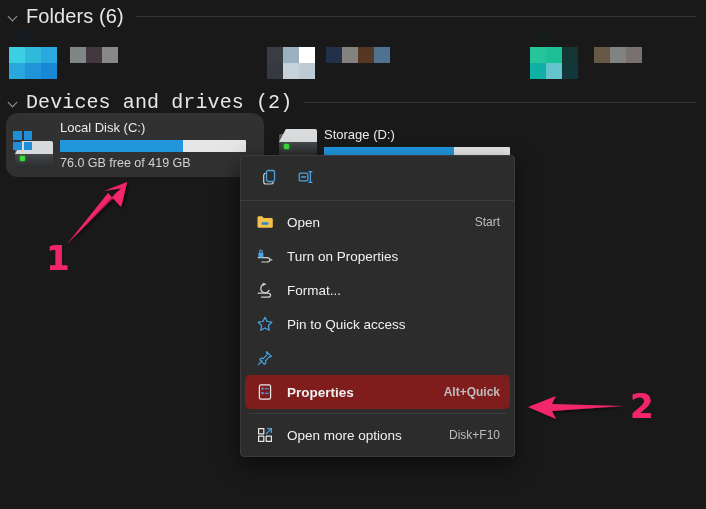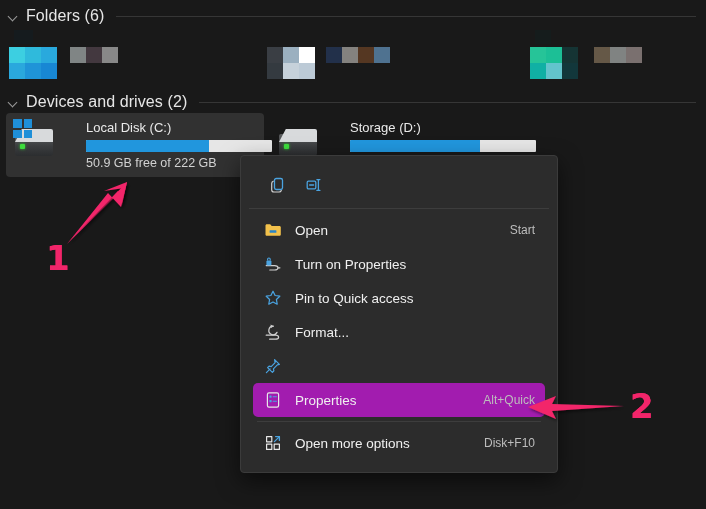--- a/index.html
+++ b/index.html
@@ -37,41 +37,40 @@
   .chevron::before {
     content: "";
     position: absolute;
     left: 3px; top: 4px;
     width: 6px; height: 6px;
     border-right: 1.3px solid #9a9a9a;
     border-bottom: 1.3px solid #9a9a9a;
     transform: rotate(45deg);
   }
   .section-title {
-    font-size: 16px;
+    font-size: 20px;
     color: #e6e6e6;
     white-space: nowrap;
     letter-spacing: 0.1px;
   }
   .section-rule {
     flex: 1 1 auto;
     height: 1px;
     background: #363636;
     margin-left: 6px;
   }
   .pix { display: block; }
 
   
   .drive-tile {
     position: absolute;
     display: flex;
-    align-items: flex-start;
+    align-items: flex-end;
     padding: 6px 8px 6px 6px;
-    border-radius: 4px;
-    gap: 26px;
+    border-radius: 12px;
   }
   .drive-tile.selected { background: #313131; }
 
   .drive-icon {
     position: relative;
     width: 44px; height: 40px;
     flex: 0 0 44px;
     margin-right: 4px;
   }
   
@@ -134,26 +133,26 @@
     color: #d2d2d2;
     line-height: 15px;
     white-space: nowrap;
   }
 
   
   .ctx-menu {
     position: absolute;
     left: 240px;
     top: 155px;
-    width: 318px;
+    width: 275px;
     background: #2c2c2c;
     border: 1px solid #3b3b3b;
     border-radius: 4px;
     box-shadow: 0 8px 22px rgba(0,0,0,0.55);
-    padding: 8px;
+    padding: 0;
     overflow: hidden;
   }
   .ctx-commandbar {
     display: flex;
     align-items: center;
     gap: 6px;
     padding: 7px 14px 9px 14px;
   }
   .cmd-btn {
     width: 30px; height: 28px;
@@ -170,21 +169,21 @@
   .ctx-list { padding: 4px 4px; }
 
   .ctx-item {
     display: flex;
     align-items: center;
     height: 34px;
     padding: 0 10px 0 8px;
     border-radius: 5px;
     position: relative;
   }
-  .ctx-item.highlight { background: #a21caf; }
+  .ctx-item.highlight { background: #7f1d1d; font-weight: bold; }
 
   .ctx-icon {
     width: 24px; height: 20px;
     flex: 0 0 24px;
     margin-right: 10px;
     display: flex;
     align-items: center;
     justify-content: center;
   }
   .ctx-label {
@@ -264,21 +263,21 @@
         <div class="pix" style="position: absolute; left: 562px; top: 47px; width: 16px; height: 16px; background: rgb(21, 52, 52);"></div>
         <div class="pix" style="position: absolute; left: 530px; top: 63px; width: 16px; height: 16px; background: rgb(16, 176, 164);"></div>
         <div class="pix" style="position: absolute; left: 546px; top: 63px; width: 16px; height: 16px; background: rgb(99, 196, 204);"></div>
         <div class="pix" style="position: absolute; left: 562px; top: 63px; width: 16px; height: 16px; background: rgb(18, 55, 59);"></div>
         <div class="pix" style="position: absolute; left: 594px; top: 47px; width: 16px; height: 16px; background: rgb(101, 88, 71);"></div>
         <div class="pix" style="position: absolute; left: 610px; top: 47px; width: 16px; height: 16px; background: rgb(128, 131, 130);"></div>
         <div class="pix" style="position: absolute; left: 626px; top: 47px; width: 16px; height: 16px; background: rgb(122, 112, 111);"></div>
       </div>
     </div>
 
-  <div class="section-header" style="top:92px;">
+  <div class="section-header" style="top:92px;font-family:Liberation Mono, monospace;">
     <span class="chevron"></span>
     <span class="section-title">Devices and drives (2)</span>
     <span class="section-rule"></span>
   </div>
 
   <div class="drive-tile selected" style="left:6px; top:113px; width:258px;">
     <div class="drive-icon">
       <div class="drive-body"></div>
       <div class="drive-top"></div>
       <div class="drive-led"></div>
@@ -287,21 +286,21 @@
           <i></i>
           <i></i>
           <i></i>
       </div>
     </div>
     <div class="drive-info">
       <div class="drive-name">Local Disk (C:)</div>
       <div class="bar-track">
         <div class="bar-fill" id="bar-c" style="width: 66%;"></div>
       </div>
-      <div class="drive-sub">50.9 GB free of 222 GB</div>
+      <div class="drive-sub">76.0 GB free of 419 GB</div>
     </div>
   </div>
 
   <div class="drive-tile" style="left:270px; top:113px; width:250px;">
     <div class="drive-icon">
       <div class="drive-body"></div>
       <div class="drive-top"></div>
       <div class="drive-led"></div>
     </div>
     <div class="drive-info">
@@ -352,35 +351,35 @@
               <path d="M3.6 5.6V4.3a1.3 1.3 0 0 1 2.6 0v1.3" stroke="#4aa3e0" stroke-width="1.15" fill="none"></path>
               <path d="M14.3 12.8h1.6" stroke="#cfcfcf" stroke-width="1.2" stroke-linecap="round"></path>
             </svg>
           </span>
           <span class="ctx-label">Turn on Properties</span>
           <span class="ctx-accel"></span>
         </div>
         <div class="ctx-item">
           <span class="ctx-icon">
             <svg width="18" height="18" viewBox="0 0 18 18" fill="none">
-              <path d="M9 2.2 11.1 6.5 15.8 7.2 12.4 10.5 13.2 15.2 9 13 4.8 15.2 5.6 10.5 2.2 7.2 6.9 6.5z" stroke="#4aa3e0" stroke-width="1.25" stroke-linejoin="round" fill="none"></path>
-            </svg>
-          </span>
-          <span class="ctx-label">Pin to Quick access</span>
-          <span class="ctx-accel"></span>
-        </div>
-        <div class="ctx-item">
-          <span class="ctx-icon">
-            <svg width="18" height="18" viewBox="0 0 18 18" fill="none">
               <path d="M2.2 12.2h9c1.9 0 3.4 .9 3.4 2s-1.5 2-3.4 2H5.6" stroke="#cfcfcf" stroke-width="1.2" stroke-linecap="round" fill="none"></path>
               <path d="M9.4 3.2A4.3 4.3 0 1 0 13 9.4" stroke="#cfcfcf" stroke-width="1.25" stroke-linecap="round" fill="none"></path>
               <path d="M6.6 1.6 9.6 3.3 6.7 5.2z" fill="#cfcfcf"></path>
             </svg>
           </span>
           <span class="ctx-label">Format...</span>
+          <span class="ctx-accel"></span>
+        </div>
+        <div class="ctx-item">
+          <span class="ctx-icon">
+            <svg width="18" height="18" viewBox="0 0 18 18" fill="none">
+              <path d="M9 2.2 11.1 6.5 15.8 7.2 12.4 10.5 13.2 15.2 9 13 4.8 15.2 5.6 10.5 2.2 7.2 6.9 6.5z" stroke="#4aa3e0" stroke-width="1.25" stroke-linejoin="round" fill="none"></path>
+            </svg>
+          </span>
+          <span class="ctx-label">Pin to Quick access</span>
           <span class="ctx-accel"></span>
         </div>
         <div class="ctx-item">
           <span class="ctx-icon">
             <svg width="18" height="18" viewBox="0 0 18 18" fill="none">
               <path d="M10.6 2.6 15.4 7.4l-2.1.5-3.9 3.9.5 2.1-1.5 1.5-4.8-4.8 1.5-1.5 2.1.5 3.9-3.9z" stroke="#4aa3e0" stroke-width="1.2" stroke-linejoin="round" fill="none"></path>
               <path d="M6.1 11.9 2.4 15.6" stroke="#4aa3e0" stroke-width="1.2" stroke-linecap="round"></path>
             </svg>
           </span>
           <span class="ctx-accel"></span>

